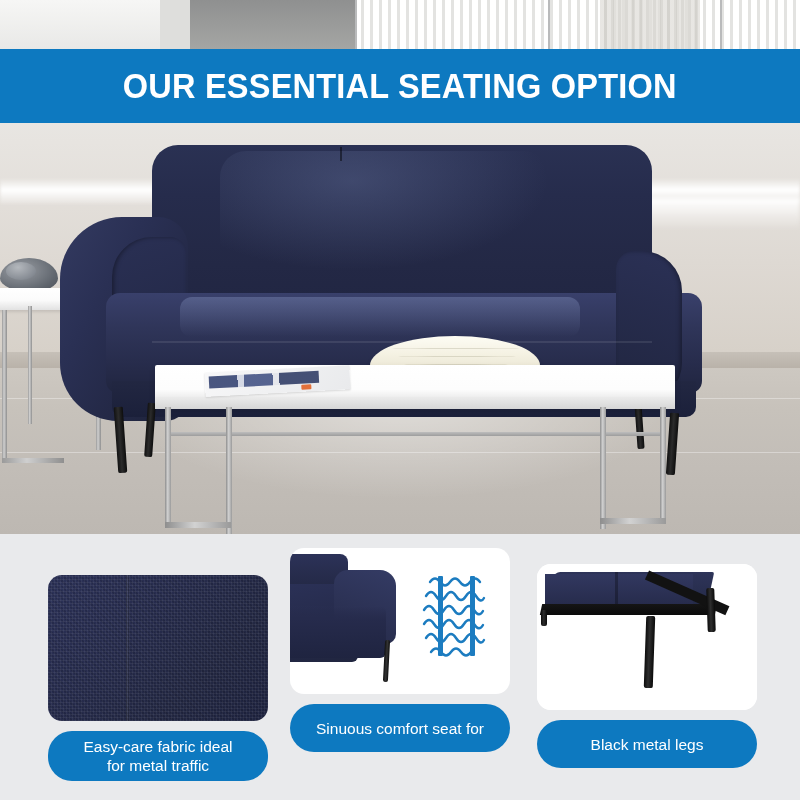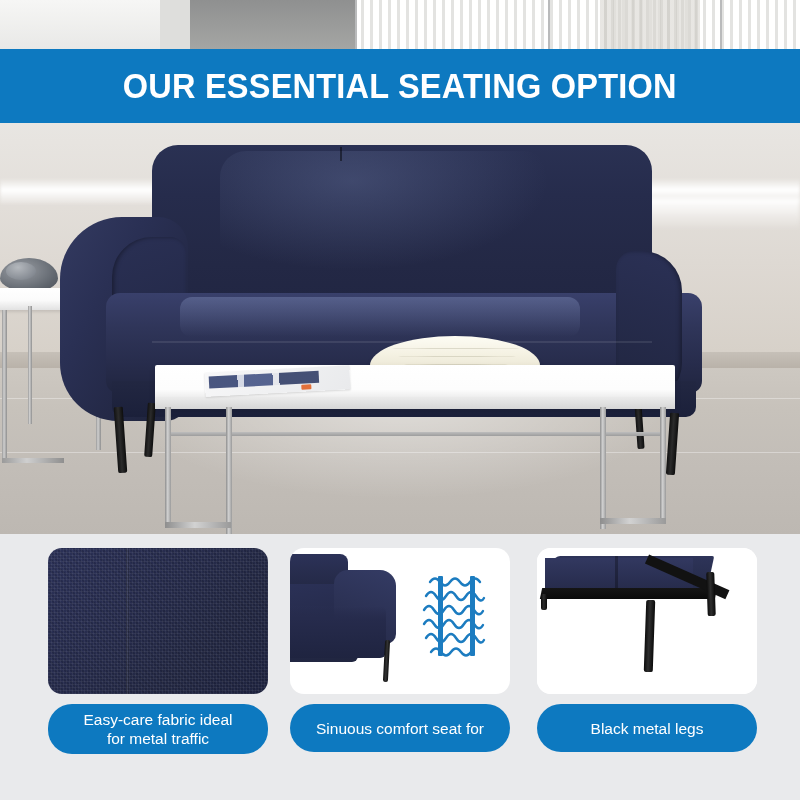--- a/index.html
+++ b/index.html
@@ -121,23 +121,23 @@
                  transform:scaleX(.93); transform-origin:center; white-space:nowrap; }
 
   
   .cards{ position:absolute; left:0; top:534px; width:800px; height:266px; background:#e9eaec; }
   .card{ position:absolute; top:14px; width:220px; }
   .card-media{ position:relative; width:220px; height:146px; border-radius:14px; overflow:hidden;
                background:#fff; }
   .pill{ margin-top:10px; width:220px; min-height:48px; background:#0d79c0; border-radius:24px;
          display:flex; align-items:center; justify-content:center; text-align:center;
          color:#fff; font-size:15.5px; line-height:19px; padding:6px 10px; }
-  #card1{ left:48px; }
+  #card1{ left:48px;margin-top:27px; }
   #card2{ left:290px; }
-  #card3{ left:537px; }
+  #card3{ left:537px;margin-top:16px; }
 
   
   .fabric{ position:absolute; inset:0;
     background:
       repeating-linear-gradient(0deg,rgba(255,255,255,.055) 0 1px,rgba(0,0,0,0) 1px 3px),
       repeating-linear-gradient(90deg,rgba(255,255,255,.05) 0 1px,rgba(0,0,0,0) 1px 3px),
       repeating-linear-gradient(45deg,rgba(0,0,0,.10) 0 2px,rgba(0,0,0,0) 2px 4px),
       linear-gradient(135deg,#2b3157 0%,#262b4c 40%,#222742 70%,#1e2340 100%); }
   .fabric-seam{ position:absolute; left:78px; top:0; width:3px; height:146px;
                 background:linear-gradient(90deg,rgba(0,0,0,.35),rgba(255,255,255,.10),rgba(0,0,0,.30)); }

